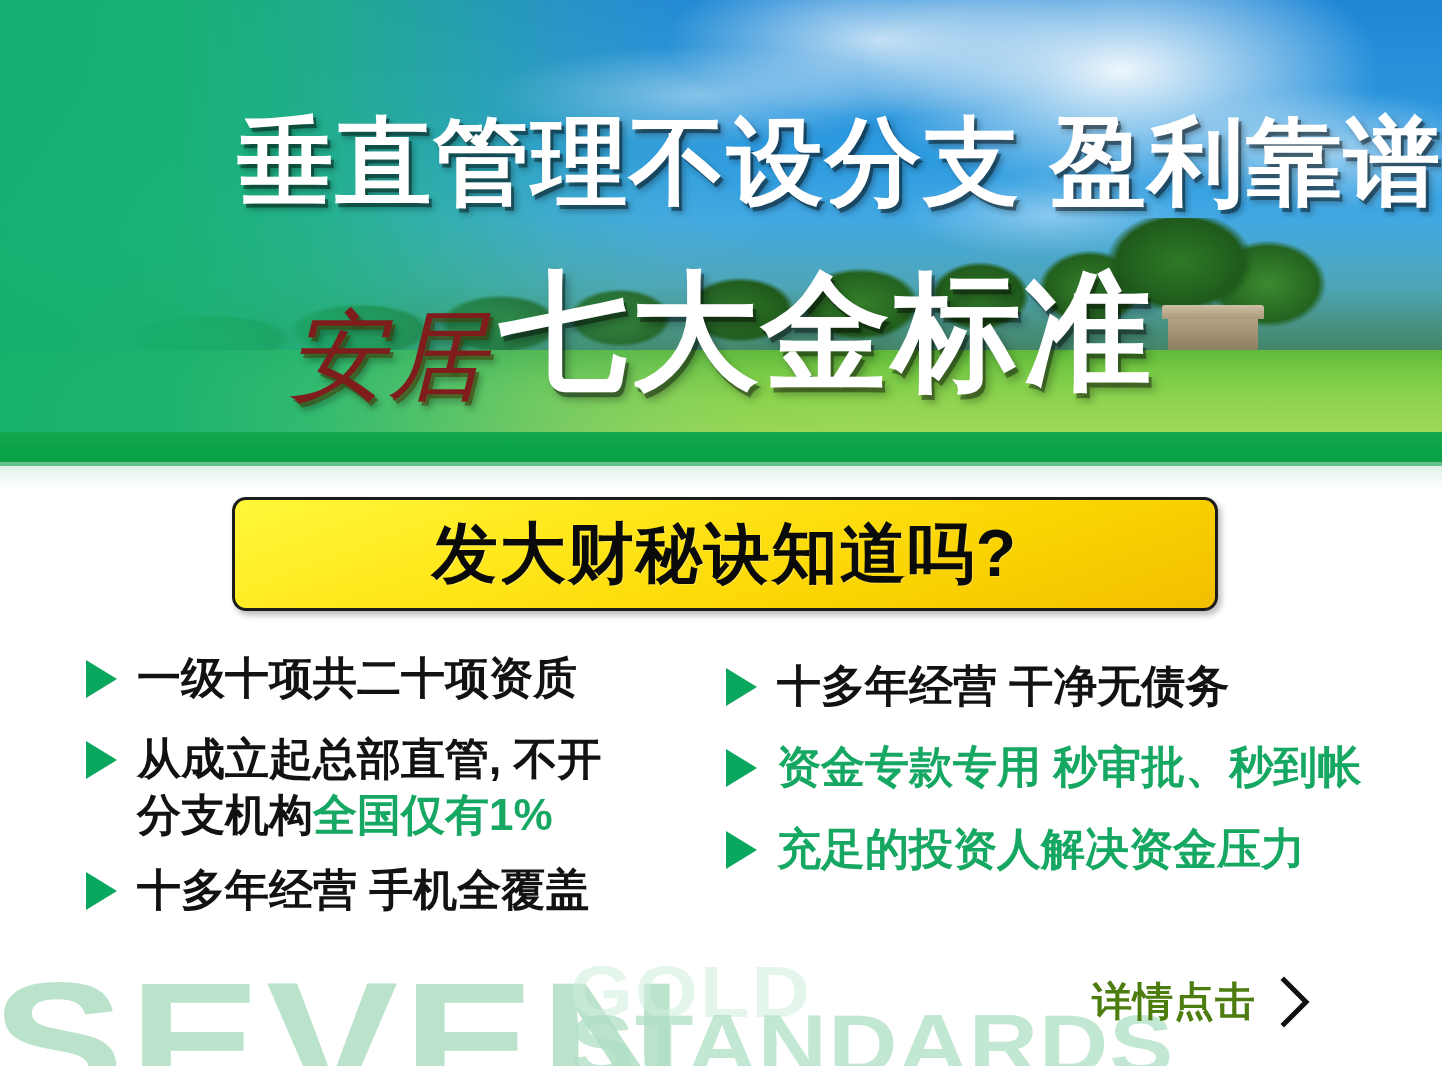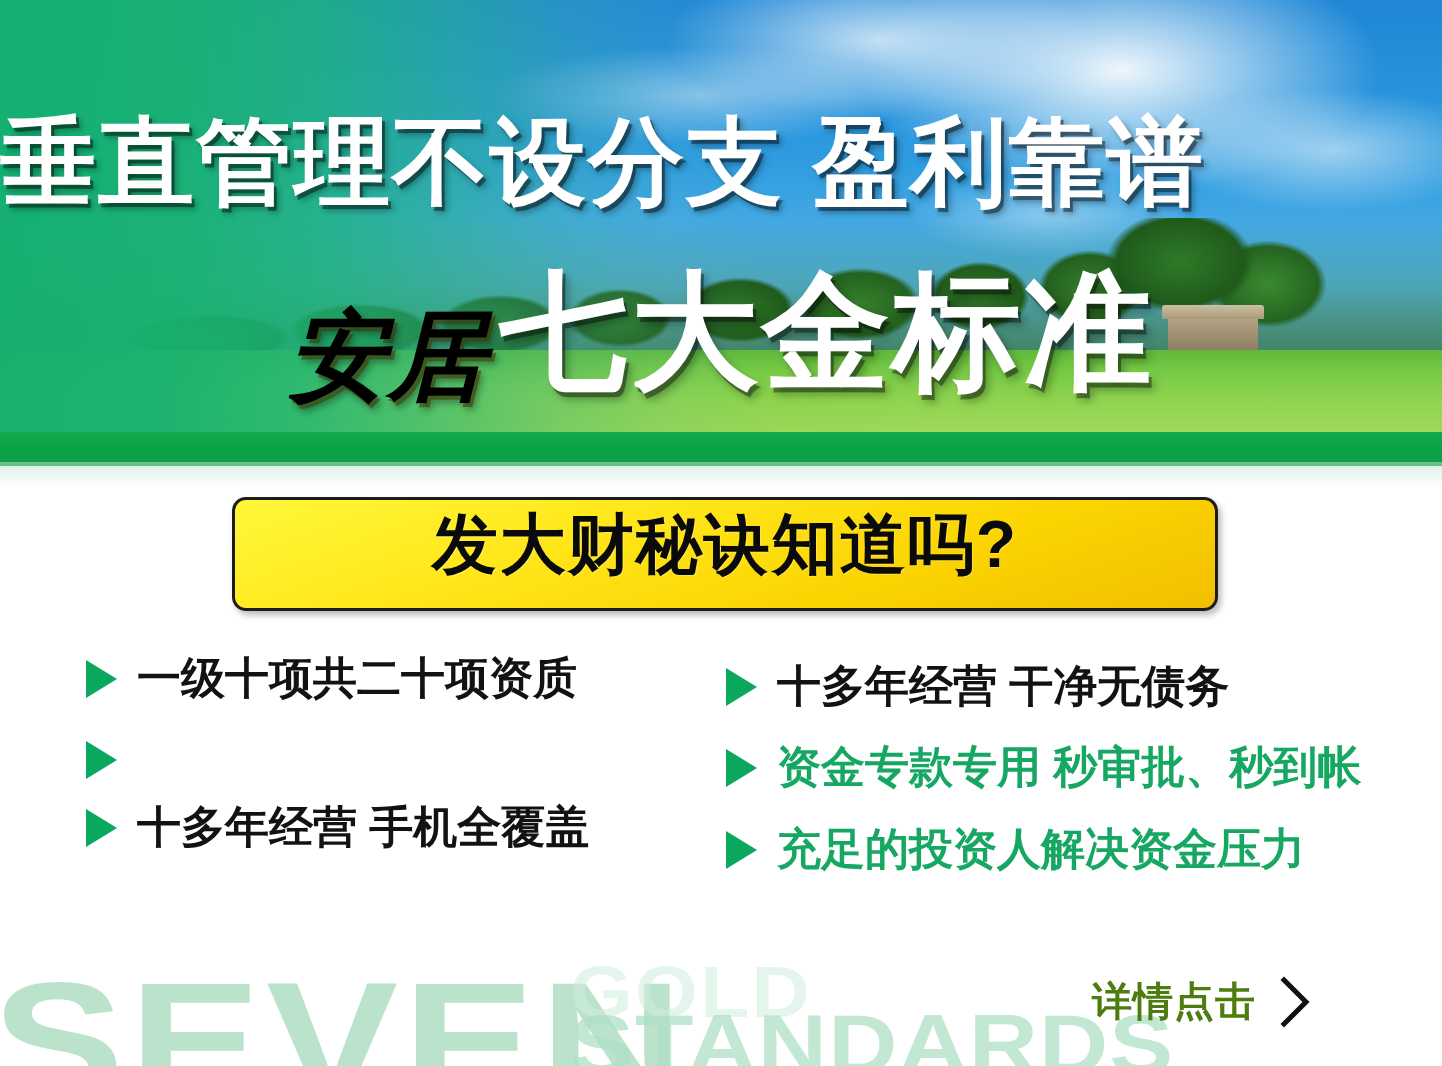--- a/index.html
+++ b/index.html
@@ -110,43 +110,43 @@
     width: 1442px; height: 26px;
     background: linear-gradient(180deg, rgba(190,225,205,0.55) 0%, rgba(255,255,255,0) 100%);
     pointer-events: none;
   }
 
   
   .headline-1 {
     position: absolute;
     left: 0; top: 112px;
     width: 1442px;
-    text-align: left;
+    text-align: right;
     font-size: 96px;
     font-weight: bold;
     color: #ffffff;
     letter-spacing: 2px;
     line-height: 1.05;
     white-space: nowrap;
     text-shadow:
       3px 4px 0 rgba(0,0,0,.40),
       5px 6px 6px rgba(0,0,0,.30);
   }
   .headline-2-wrap {
     position: absolute;
     left: 0; top: 268px;
     width: 1442px;
     text-align: center;
     white-space: nowrap;
     line-height: 1;
   }
   .headline-2-brand {
     font-size: 98px;
-    font-weight: bold;
-    color: #000000;
+    font-weight: normal;
+    color: #7f1d1d;
     font-style: italic;
     letter-spacing: 2px;
     vertical-align: -14px;
     text-shadow:
       3px 4px 0 rgba(70,55,0,.55),
       5px 7px 7px rgba(0,0,0,.35);
   }
   .headline-2-main {
     font-size: 128px;
     font-weight: bold;
@@ -163,20 +163,21 @@
   .gold-banner {
     position: absolute;
     left: 232px; top: 497px;
     width: 986px; height: 114px;
     box-sizing: border-box;
     border: 3px solid #1c1c1c;
     border-radius: 14px;
     background: linear-gradient(160deg, #fff73a 0%, #ffe81c 32%, #fbd401 68%, #f2bf00 100%);
     box-shadow: 3px 4px 6px rgba(0,0,0,.28);
     display: flex;
+    align-items: center;
     justify-content: center;
   }
   .gold-banner-text {
     font-size: 66px;
     font-weight: bold;
     color: #0a0a0a;
     letter-spacing: 2px;
     white-space: nowrap;
     text-shadow: 1px 1px 0 rgba(255,255,255,.25);
   }
@@ -323,20 +324,21 @@
 
     <div class="col-left">
 
       <div class="feature">
         <span class="bullet-tri"></span>
         <span class="feature-text">一级十项共二十项资质</span>
       </div>
 
       <div class="feature tight">
         <span class="bullet-tri"></span>
+        <span class="feature-text"><span>从成立起总部直管, 不开</span><br><span>分支机构</span><span class="hl-green">全国仅有1%</span></span>
       </div>
 
       <div class="feature">
         <span class="bullet-tri"></span>
         <span class="feature-text">十多年经营  手机全覆盖</span>
       </div>
 
     </div>
 
     <div class="col-right">

